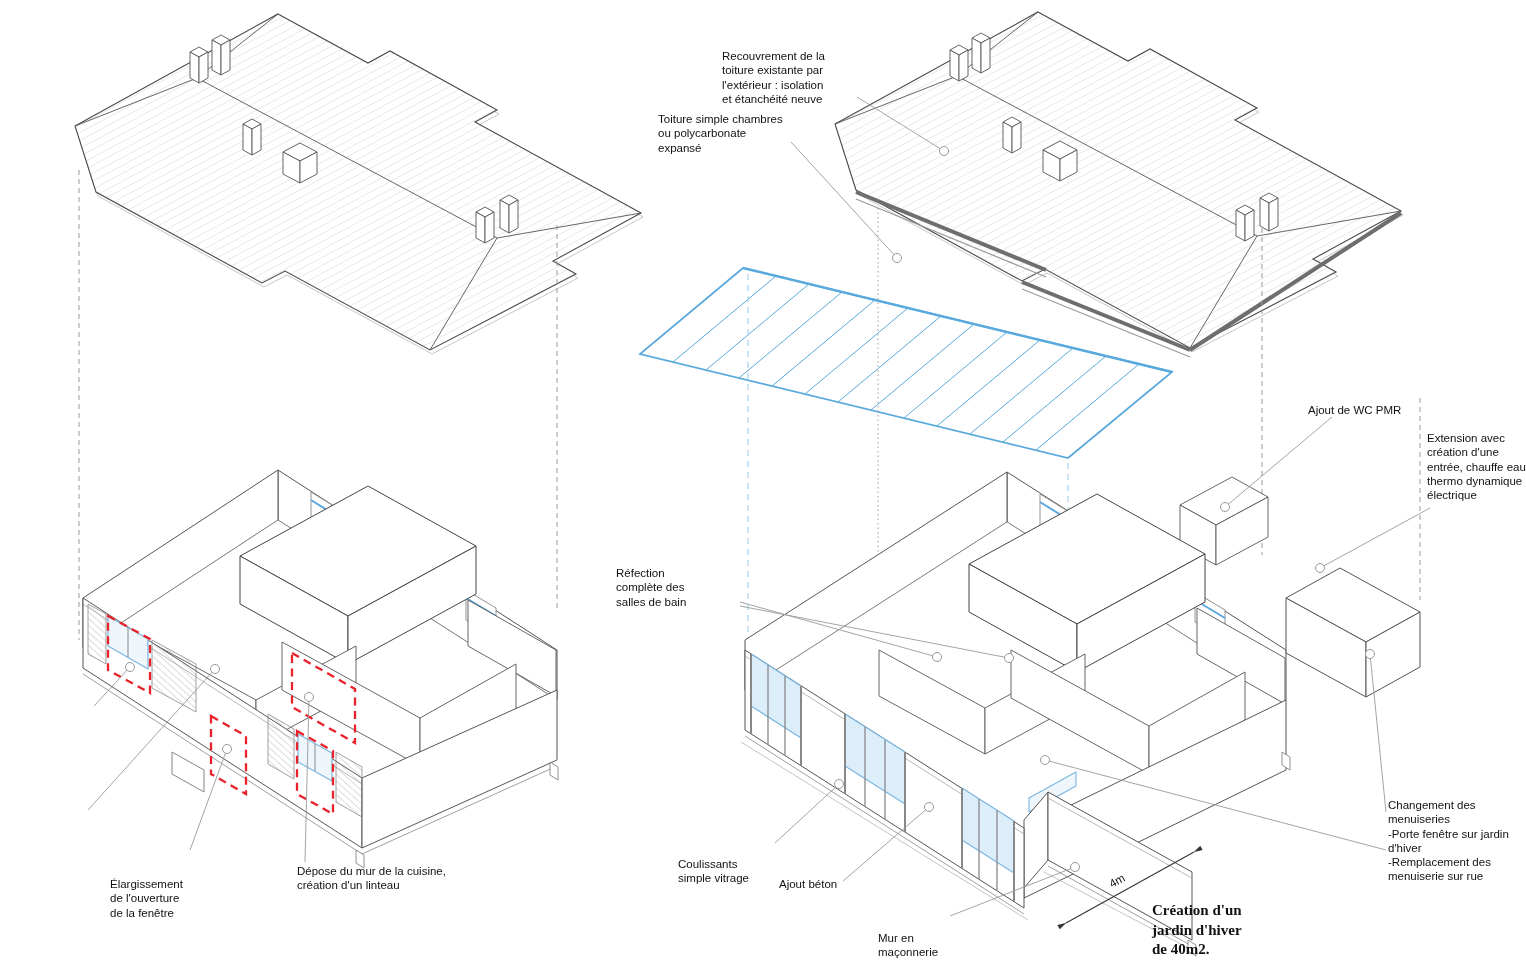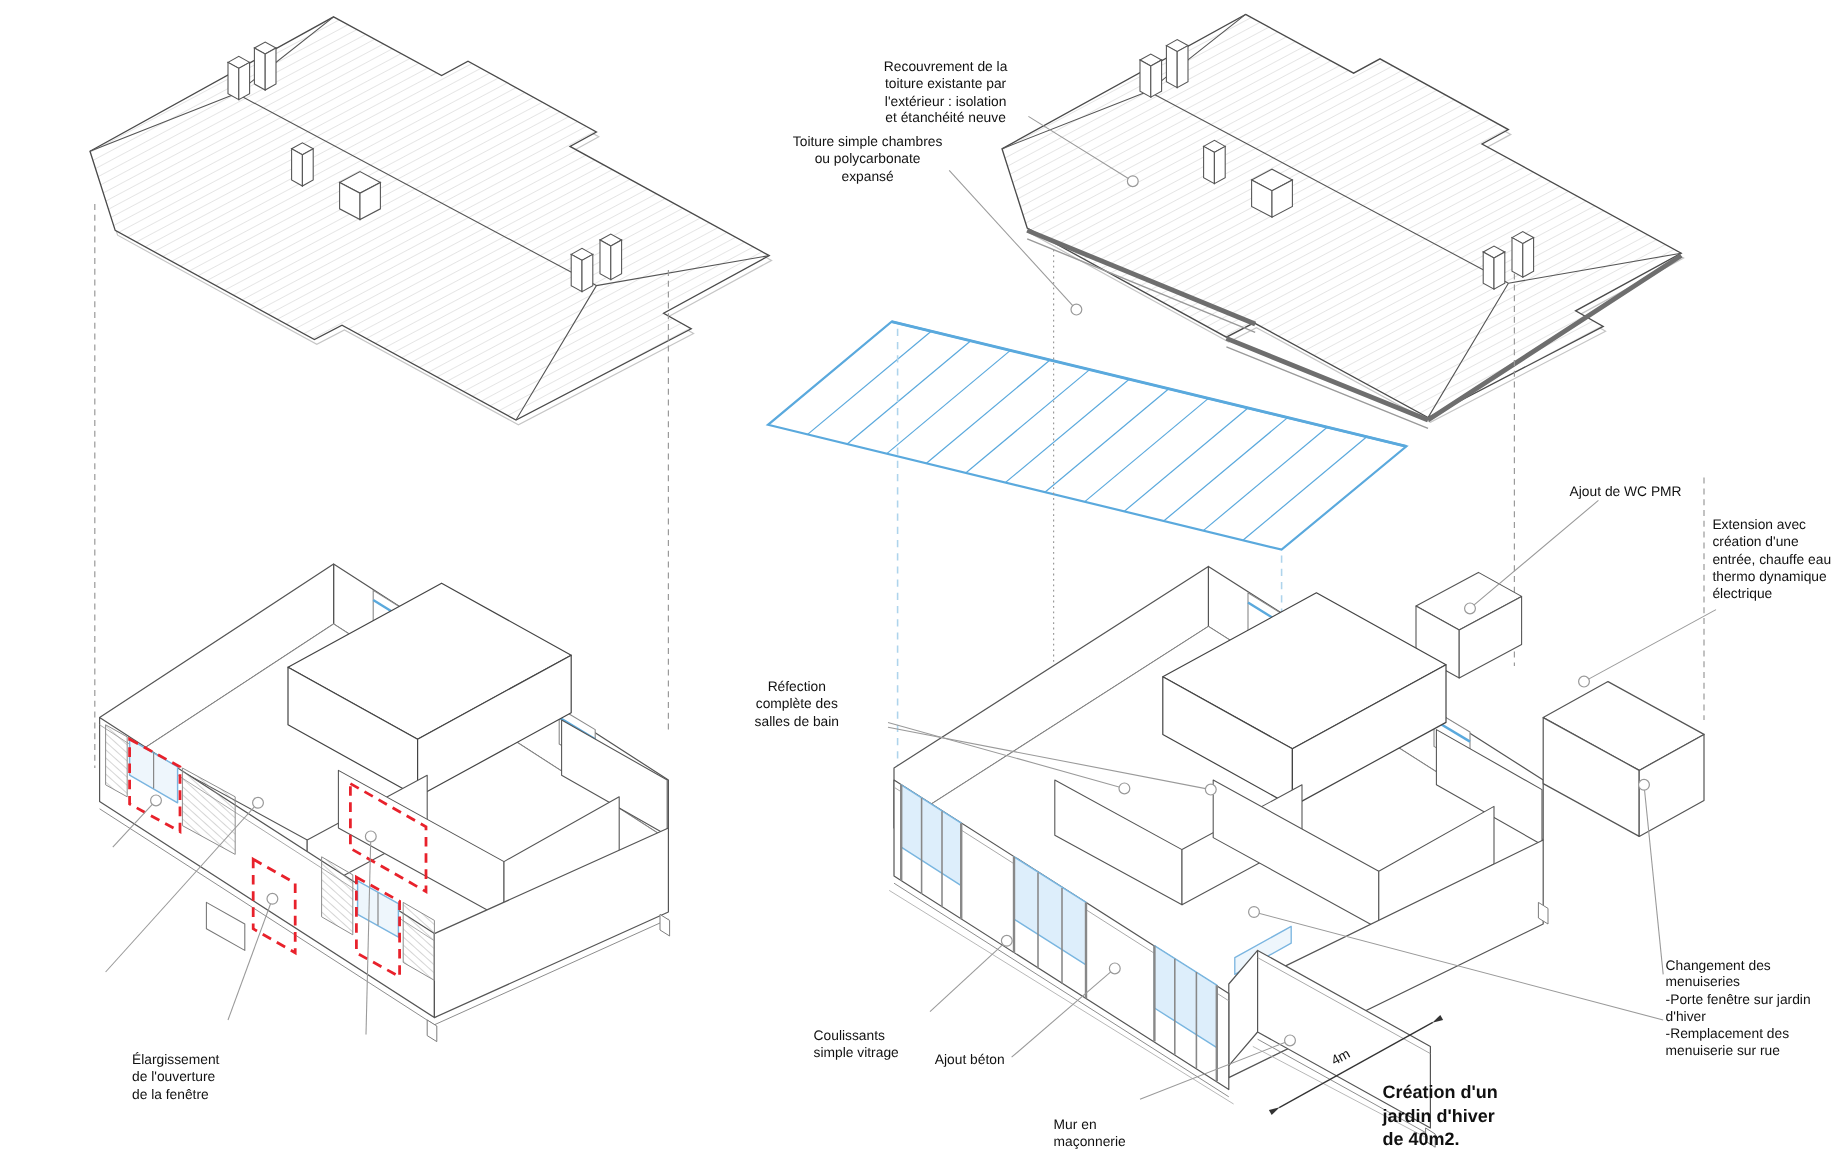--- a/index.html
+++ b/index.html
@@ -1,23 +1,23 @@
 <!DOCTYPE html>
 <html><head>
 <meta charset="utf-8">
 <style>
   html,body{margin:0;padding:0;background:#fff;}
   .stage{position:relative;width:1526px;height:967px;background:#ffffff;overflow:hidden;
          font-family:"Liberation Sans",sans-serif;}
   svg{position:absolute;left:0;top:0;}
   .lbl{position:absolute;font-family:"Liberation Sans",sans-serif;font-size:11.5px;
        line-height:1.24;color:#111;white-space:pre-line;}
-  .r{text-align:center;}
+  .r{text-align:left;}
   .c{text-align:left;margin-top:26px;}
-  .b{font-weight:bold;font-size:15px;line-height:1.3;}
+  .b{font-weight:bold;font-size:15px;line-height:1.3;font-family:Liberation Serif, serif;}
 </style>
 </head>
 <body>
 
 <div class="stage">
 
 <svg width="1526" height="967" viewBox="0 0 1526 967">
   <defs>
     <pattern id="roofHatch" width="7" height="7" patternUnits="userSpaceOnUse" patternTransform="rotate(-28)">
       <line x1="0" y1="0" x2="7" y2="0" stroke="#cccccc" stroke-width="0.8"></line>
@@ -287,20 +287,22 @@
         <line x1="1386" y1="812" x2="1370" y2="654" stroke="#9a9a9a" stroke-width="0.9"></line>
         <circle cx="1370" cy="654" r="4.5" fill="#fff" stroke="#999" stroke-width="1"></circle>
         <line x1="1386" y1="850" x2="1045" y2="760" stroke="#9a9a9a" stroke-width="0.9"></line>
         <circle cx="1045" cy="760" r="4.5" fill="#fff" stroke="#999" stroke-width="1"></circle>
       </g>
 </svg>
 
 <div class="lbl c" style="left:110px;top:851px;width:150px">Élargissement
 de l'ouverture
 de la fenêtre</div>
+<div class="lbl" style="left:297px;top:864px;width:220px">Dépose du mur de la cuisine,
+création d'un linteau</div>
 
 <div class="lbl r" style="left:722px;top:49px;width:132px">Recouvrement de la
 toiture existante par
 l'extérieur : isolation
 et étanchéité neuve</div>
 <div class="lbl r" style="left:658px;top:112px;width:130px">Toiture simple chambres
 ou polycarbonate
 expansé</div>
 <div class="lbl" style="left:1308px;top:403px;width:120px">Ajout de WC PMR</div>
 <div class="lbl" style="left:1427px;top:431px;width:110px">Extension avec

